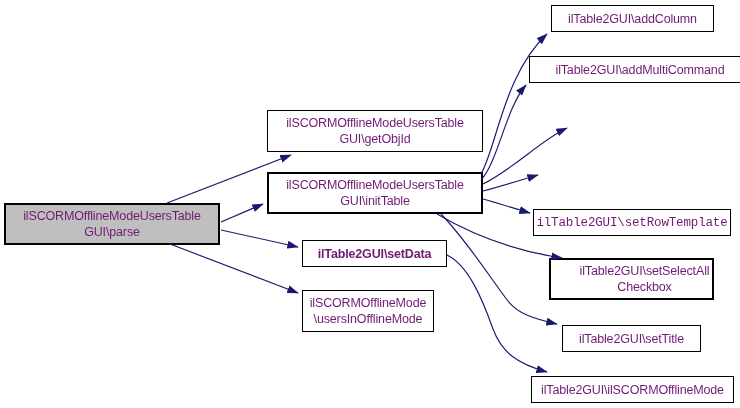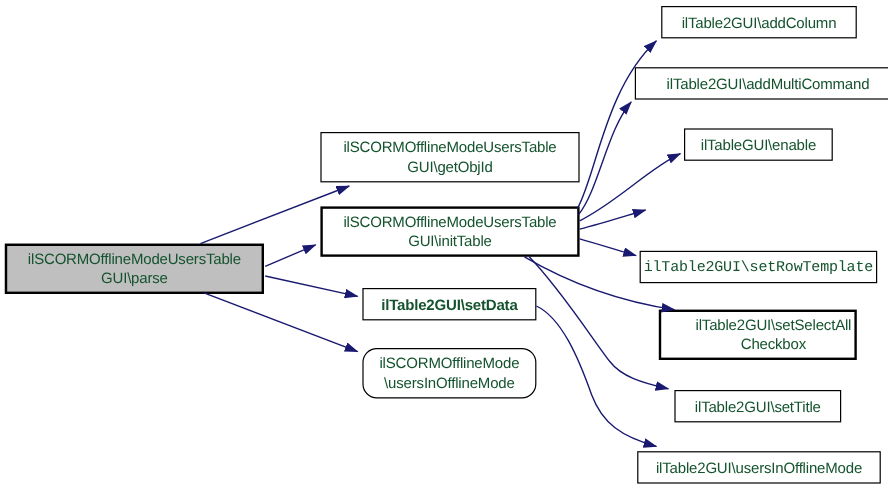--- a/index.html
+++ b/index.html
@@ -40,21 +40,21 @@
     border-width: 2px;
   }
   .node.focus {
     background: #bfbfbf;
   }
   .node-label {
     white-space: pre-line;
     font-size: 12.5px;
     line-height: 16px;
     letter-spacing: -0.15px;
-    color: #14532d;
+    color: #701a75;
     text-align: center;
   }
 </style>
 </head>
 <body>
 
 <div class="canvas">
 
   <svg class="edges-layer" width="740" height="408" viewBox="0 0 740 408" xmlns="http://www.w3.org/2000/svg">
     <defs>
@@ -90,48 +90,45 @@
 
   <div class="node thick" style="left:267px; top:172px; width:216px; height:42px;">
     <span class="node-label">ilSCORMOfflineModeUsersTable
 GUI\initTable</span>
   </div>
 
   <div class="node" style="left:302px; top:240px; width:145px; height:27px;font-weight:bold;">
     <span class="node-label">ilTable2GUI\setData</span>
   </div>
 
-  <div class="node" style="left:302px; top:290px; width:145px; height:42px;border-radius:12px;">
+  <div class="node" style="left:302px; top:290px; width:132px; height:42px;">
     <span class="node-label">ilSCORMOfflineMode
 \usersInOfflineMode</span>
   </div>
 
   <div class="node" style="left:551px; top:5px; width:163px; height:27px;">
     <span class="node-label">ilTable2GUI\addColumn</span>
   </div>
 
   <div class="node" style="left:529px; top:56px; width:222px; height:27px;">
     <span class="node-label">ilTable2GUI\addMultiCommand</span>
   </div>
 
-  <div class="node" style="left:570px; top:107px; width:124px; height:27px;">
-    <span class="node-label">ilTableGUI\enable</span>
-  </div>
 
 
   <div class="node" style="left:533px; top:209px; width:198px; height:27px;font-family:Liberation Mono, monospace;">
     <span class="node-label">ilTable2GUI\setRowTemplate</span>
   </div>
 
   <div class="node thick" style="left:549px; top:258px; width:165px; height:42px;padding-left:26px;">
     <span class="node-label">ilTable2GUI\setSelectAll
 Checkbox</span>
   </div>
 
   <div class="node" style="left:562px; top:325px; width:139px; height:27px;">
     <span class="node-label">ilTable2GUI\setTitle</span>
   </div>
 
   <div class="node" style="left:531px; top:376px; width:203px; height:27px;">
-    <span class="node-label">ilTable2GUI\usersInOfflineMode</span>
+    <span class="node-label">ilTable2GUI\ilSCORMOfflineMode</span>
   </div>
 
 </div>
 
 </body></html>

